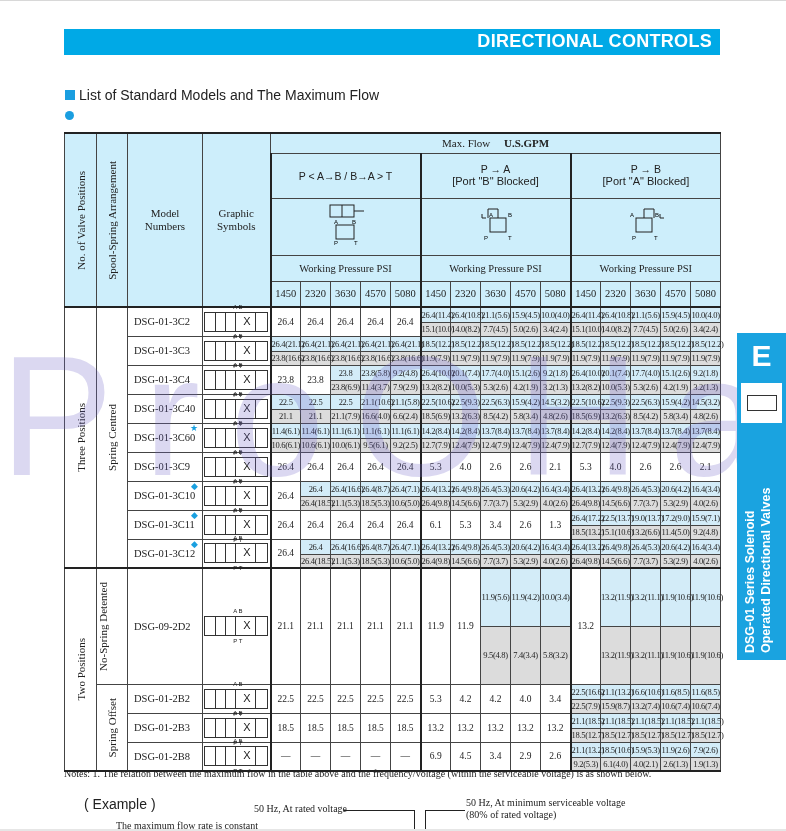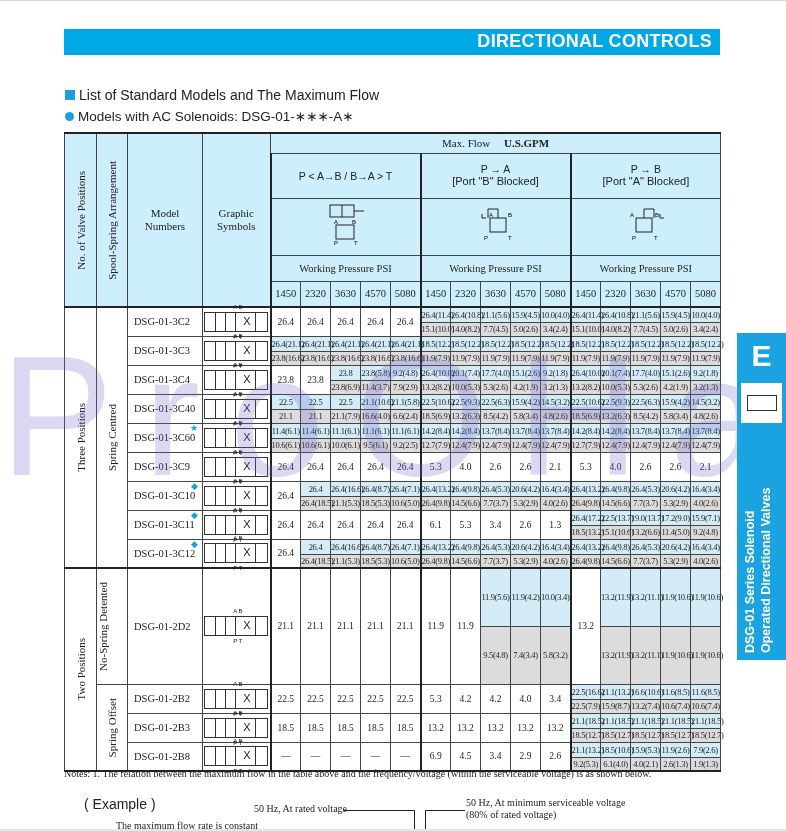--- a/index.html
+++ b/index.html
@@ -55,21 +55,21 @@
 </style>
 </head>
 <body>
 
 <div class="topline"></div>
 <div class="banner">
     <span>DIRECTIONAL CONTROLS</span>
   </div>
 
 <div class="h1"><span class="sq"></span><span>List of Standard Models and The Maximum Flow</span></div>
-<div class="h2"><span class="dot"></span><span>Models with AC Solenoids: DSG-01-∗∗∗-A∗</span></div>
+<div class="h2"><span class="dot"></span></div>
 
 <table class="main">
   <colgroup>
     <col style="width:32px">
       <col style="width:31px">
       <col style="width:75px">
       <col style="width:68px">
     <col style="width:30px">
       <col style="width:30px">
       <col style="width:30px">
@@ -548,21 +548,21 @@
         <td class="g">5.3(2.9)</td>
         <td class="g">4.0(2.6)</td>
       </tr>
       <tr class="sep" style="height: 58px;">
         <td rowspan="8">
           <div class="vt">Two Positions</div>
         </td>
         <td rowspan="2">
           <div class="vt" style="white-space:normal;width:28px;line-height:11px">No-Spring Detented</div>
         </td>
-        <td rowspan="2" class="model">DSG-01-2D2</td>
+        <td rowspan="2" class="model">DSG-09-2D2</td>
         <td rowspan="2" class="gs">
           <div class="gsym">
             <span class="ab">A B</span>
             <i style="left:10px"></i>
             <i style="left:20px"></i>
             <i style="left:30px"></i>
             <i style="left:50px"></i>
             <span class="x">X</span>
             <span class="pt">P T</span>
           </div>

